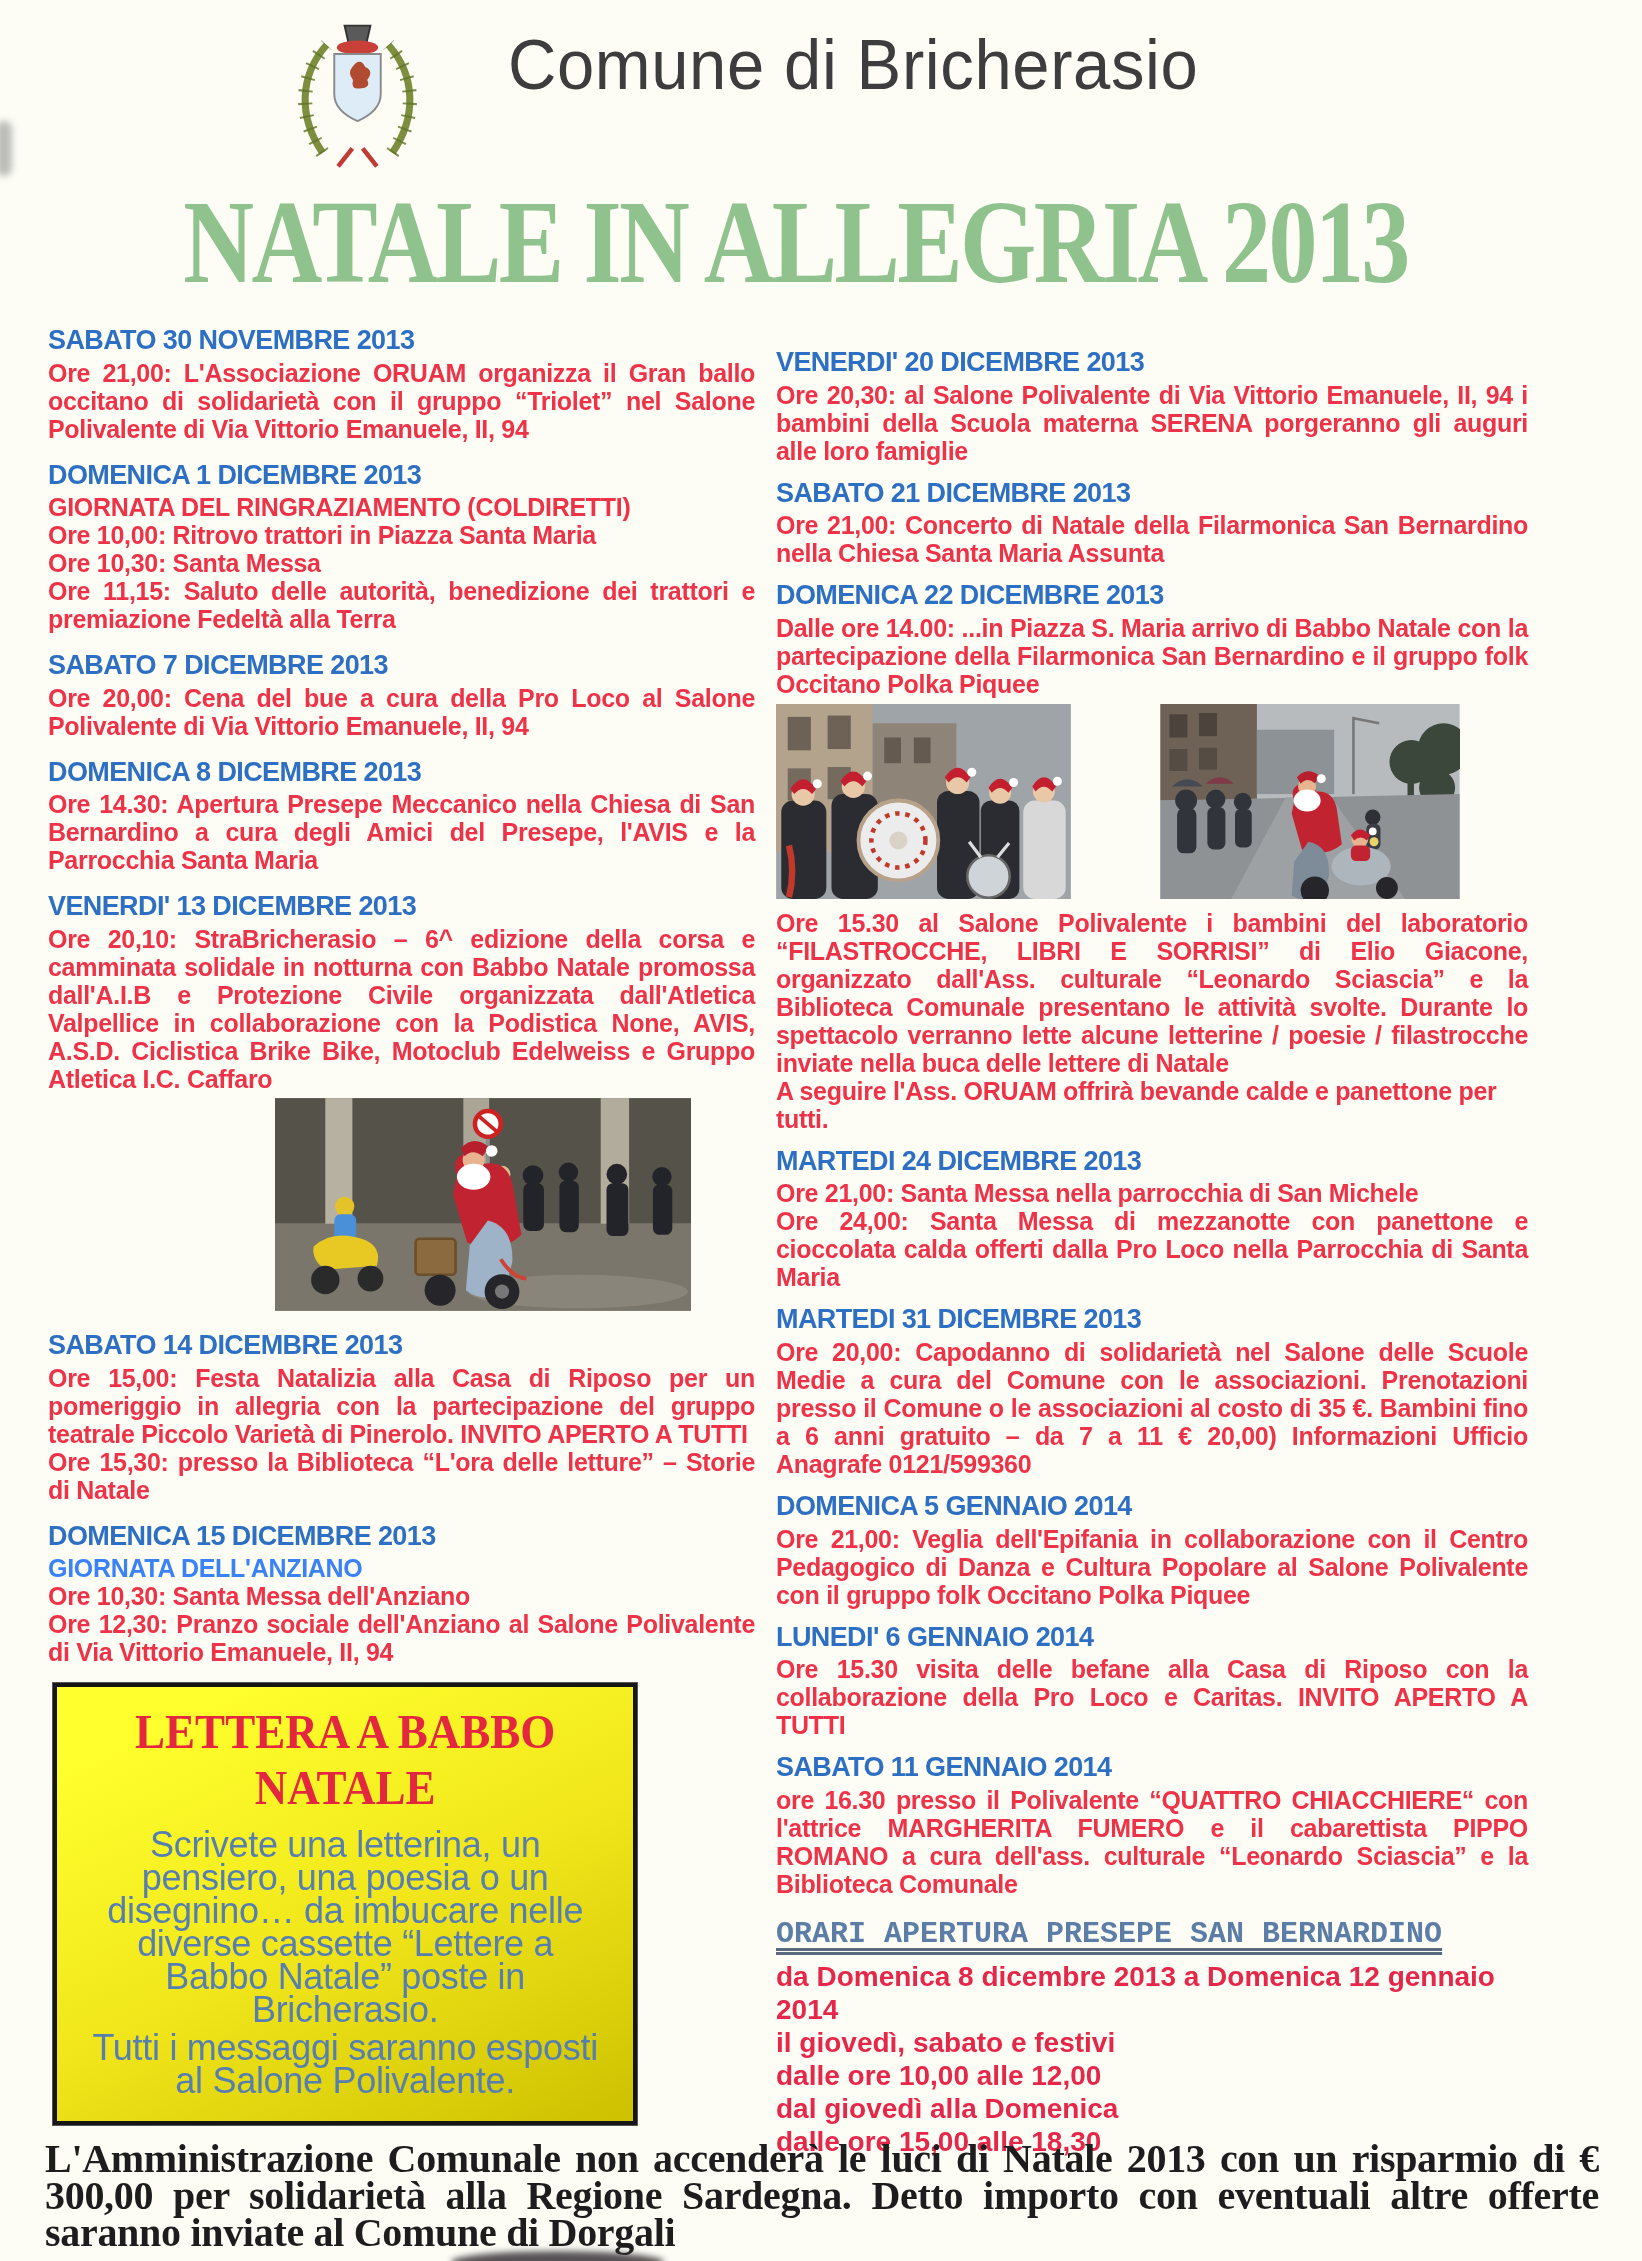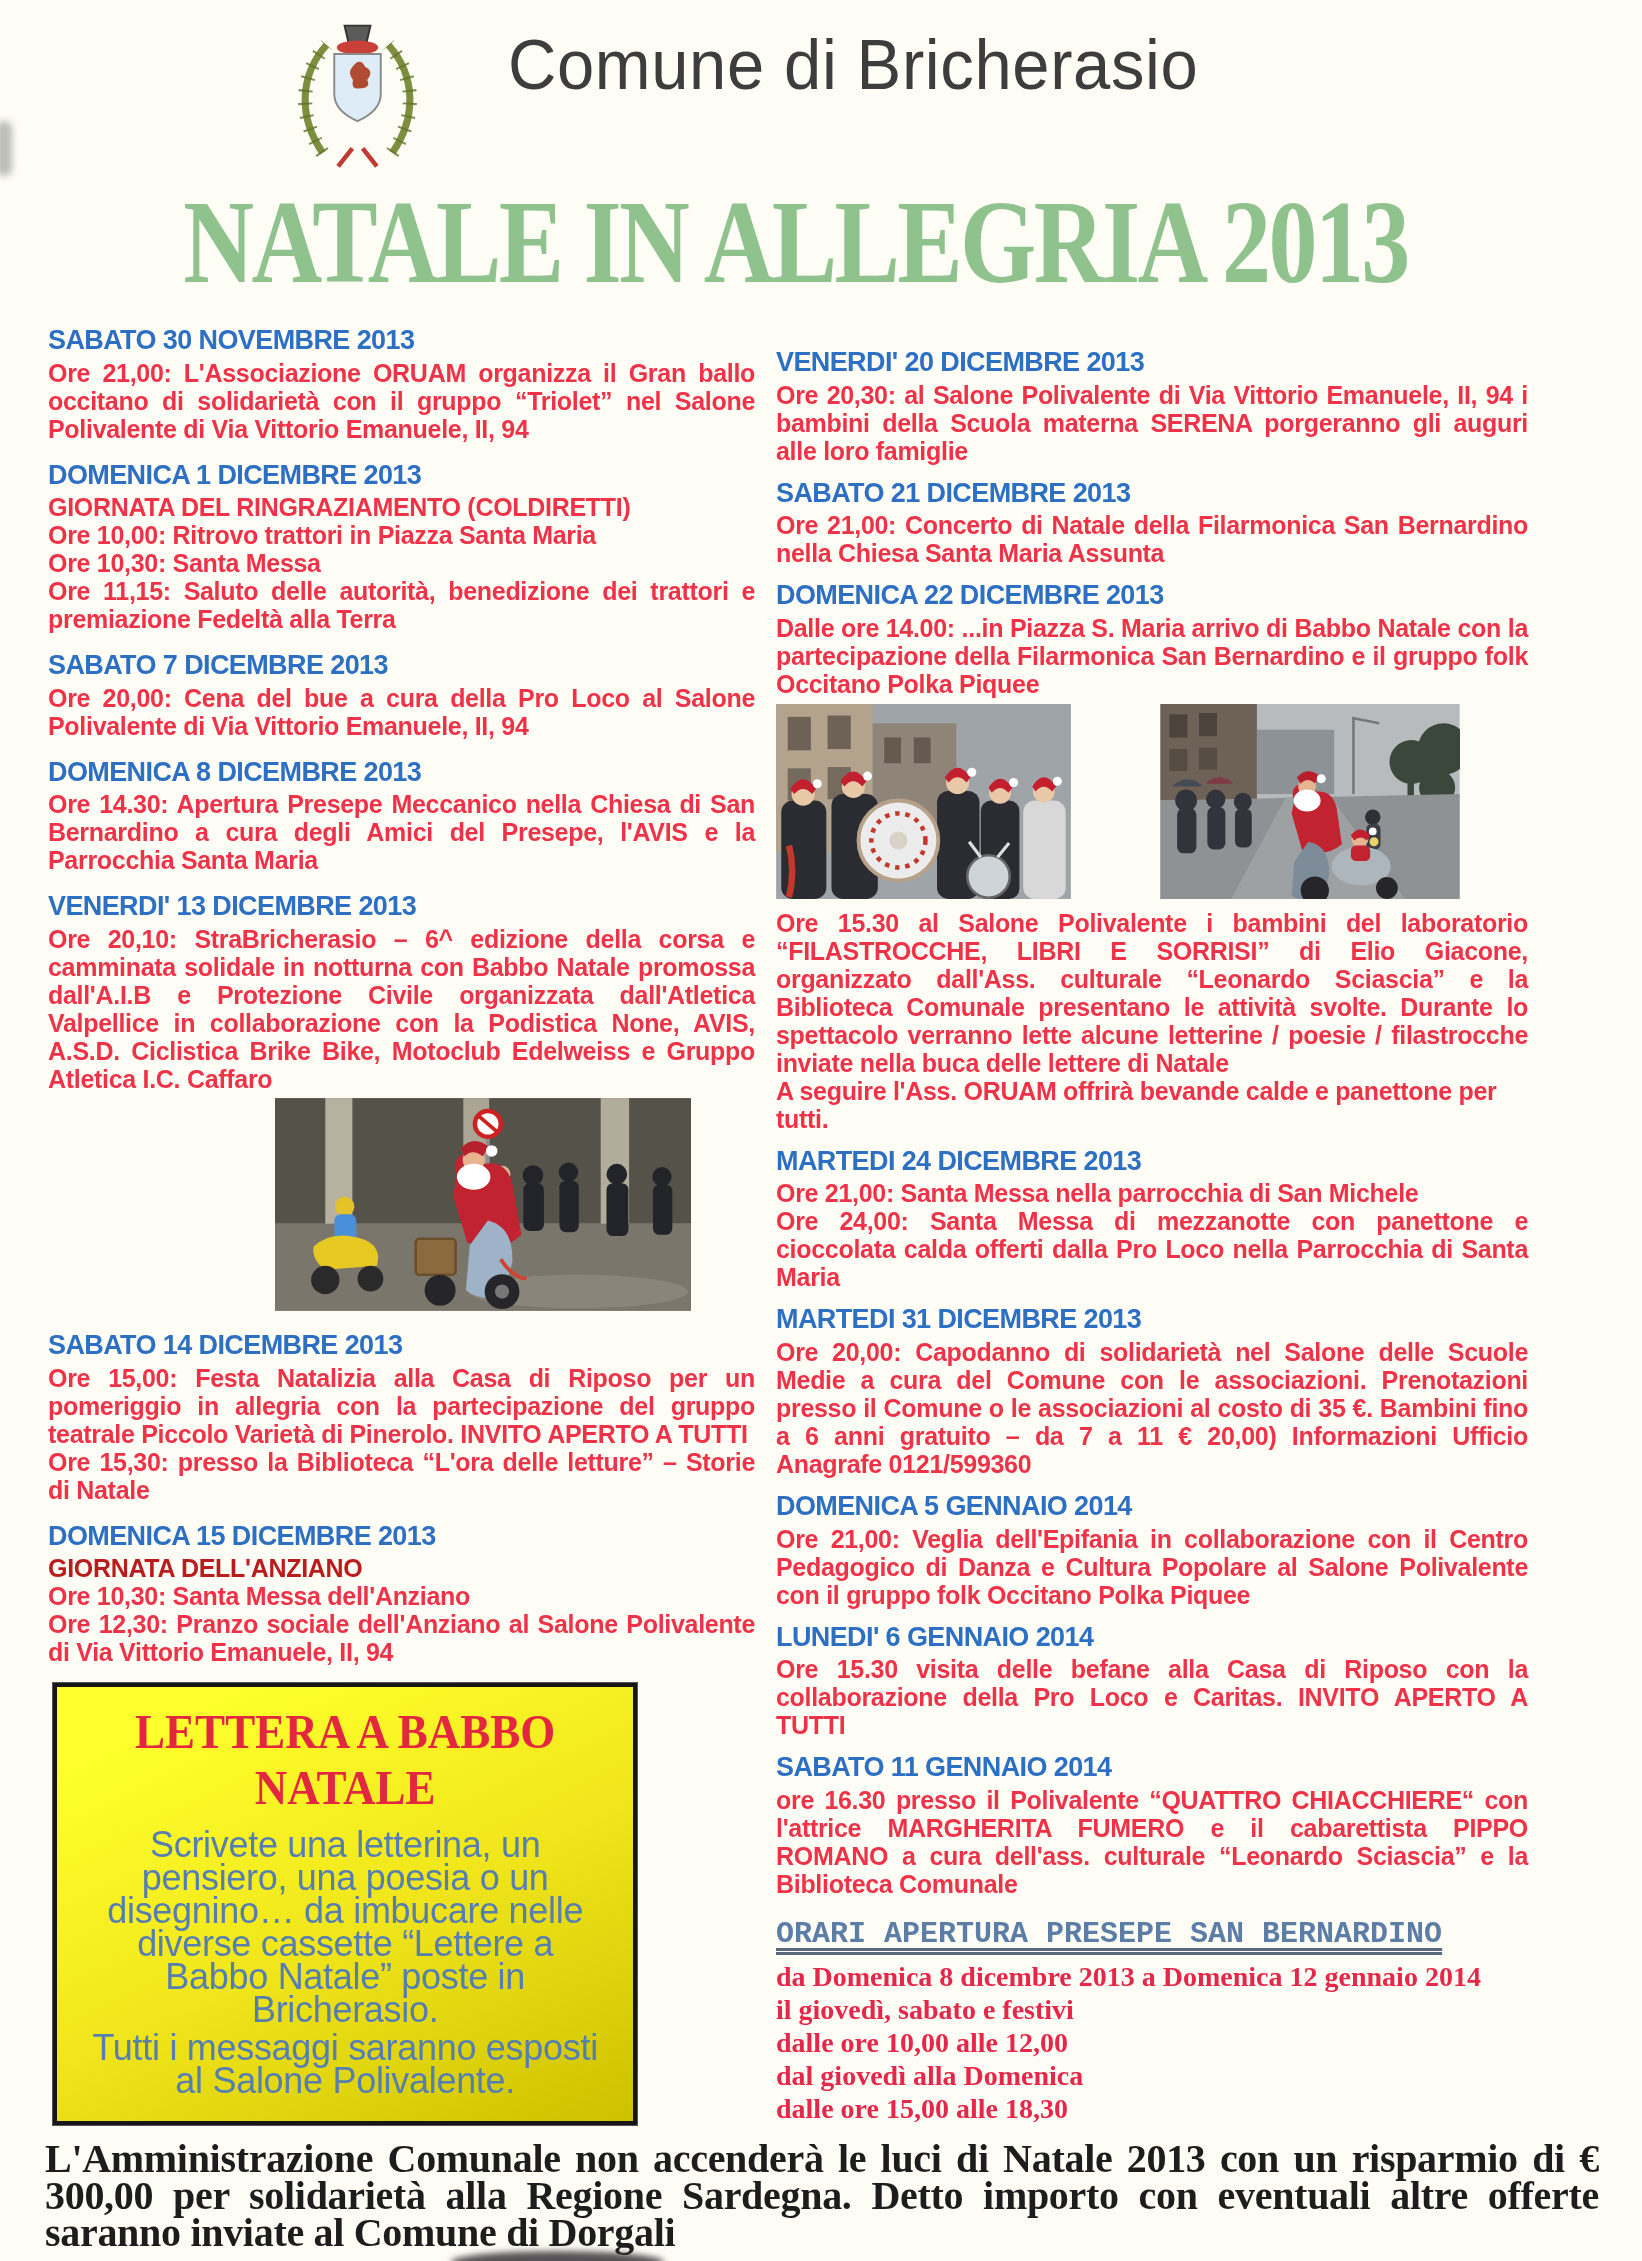--- a/index.html
+++ b/index.html
@@ -19,39 +19,39 @@
   .col-left{left:48px;top:325px;width:707px;}
   .col-right{left:776px;top:347px;width:752px;}
   .evt{margin:0 0 17px 0;}
   .col-right .evt{margin-bottom:13px;}
   .h{margin:0 0 2.6px 0;font-size:27px;line-height:31px;font-weight:700;color:#2d6fc2;
      letter-spacing:-0.6px;}
   .p{margin:0;font-size:25px;line-height:28px;font-weight:700;color:#ee3248;
      text-align:justify;letter-spacing:-0.3px;}
   .p + .p{margin-top:0;}
   .sub-red{text-align:left;}
-  .sub-black{color:#b91c1c;text-align:left;}
+  .sub-black{color:#3b82f6;text-align:left;}
   
   .photo{display:block;}
   .photo-left{margin:5.2px 0 0 227px;}
   .photo-row{display:flex;gap:89px;margin:6.4px 0 7.7px 0;}
   
   .letterbox{box-sizing:border-box;width:584px;margin:15.5px 0 0 5.2px;border:4.5px solid #161616;
      outline:1.3px solid #555;background:linear-gradient(155deg,#ffff2d 12%,#f0e51a 55%,#cdc100 100%);
      padding:15.5px 30px 19.3px 30px;}
   .letterbox h2{margin:5.2px 0 15.5px 0;text-align:center;font-family:"Liberation Serif",serif;
      font-weight:700;font-size:45px;color:#e42740;letter-spacing:0px;transform:scaleY(1.08);}
   .letterbox p{margin:0 0 5.2px 0;text-align:center;font-size:36px;line-height:33px;
      font-weight:400;color:#567fb0;letter-spacing:-0.3px;}
   
   .orari{margin-top:19.3px;}
   .orari h4{margin:0 0 9px 0;display:inline-block;font-family:Liberation Mono, monospace;
      font-weight:700;font-size:30px;color:#5c7da6;letter-spacing:0;
      text-decoration:underline double #5a6b80;text-underline-offset:6.4px;}
-  .orari p{margin:0;font-family:Liberation Serif, serif;font-weight:700;font-size:28px;
+  .orari p{margin:0;font-family:Liberation Sans, sans-serif;font-weight:700;font-size:28px;
      line-height:33px;color:#e5274a;text-align:left;}
   
   .footer{position:absolute;left:45px;top:2140px;width:1554px;
      font-family:"Liberation Serif",serif;font-weight:700;color:#1d1d1d;}
   .footer .l1{margin:0;font-size:40px;line-height:37px;text-align:justify;letter-spacing:-0.3px;}
   .footer .l2{margin:2.6px 0 0 0;font-size:30px;line-height:36px;text-align:center;}
   
   .smudge-left{position:absolute;left:-3.9px;top:121px;width:15.5px;height:55px;background:#9a9a97;
      border-radius:7.7px;filter:blur(3.9px);opacity:.65;}
   .smudge-bottom{position:absolute;left:451px;top:2251px;width:213px;height:22px;background:#3a3438;

